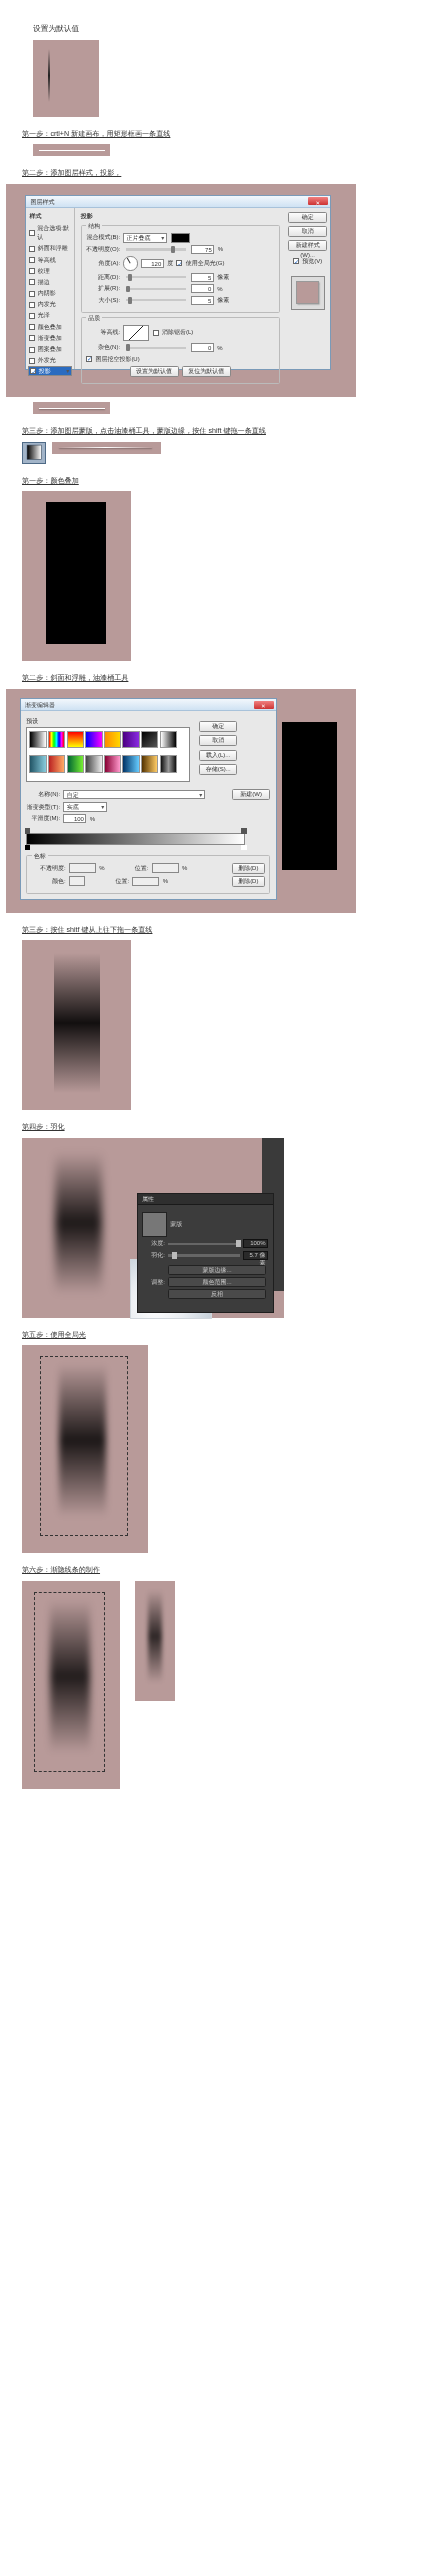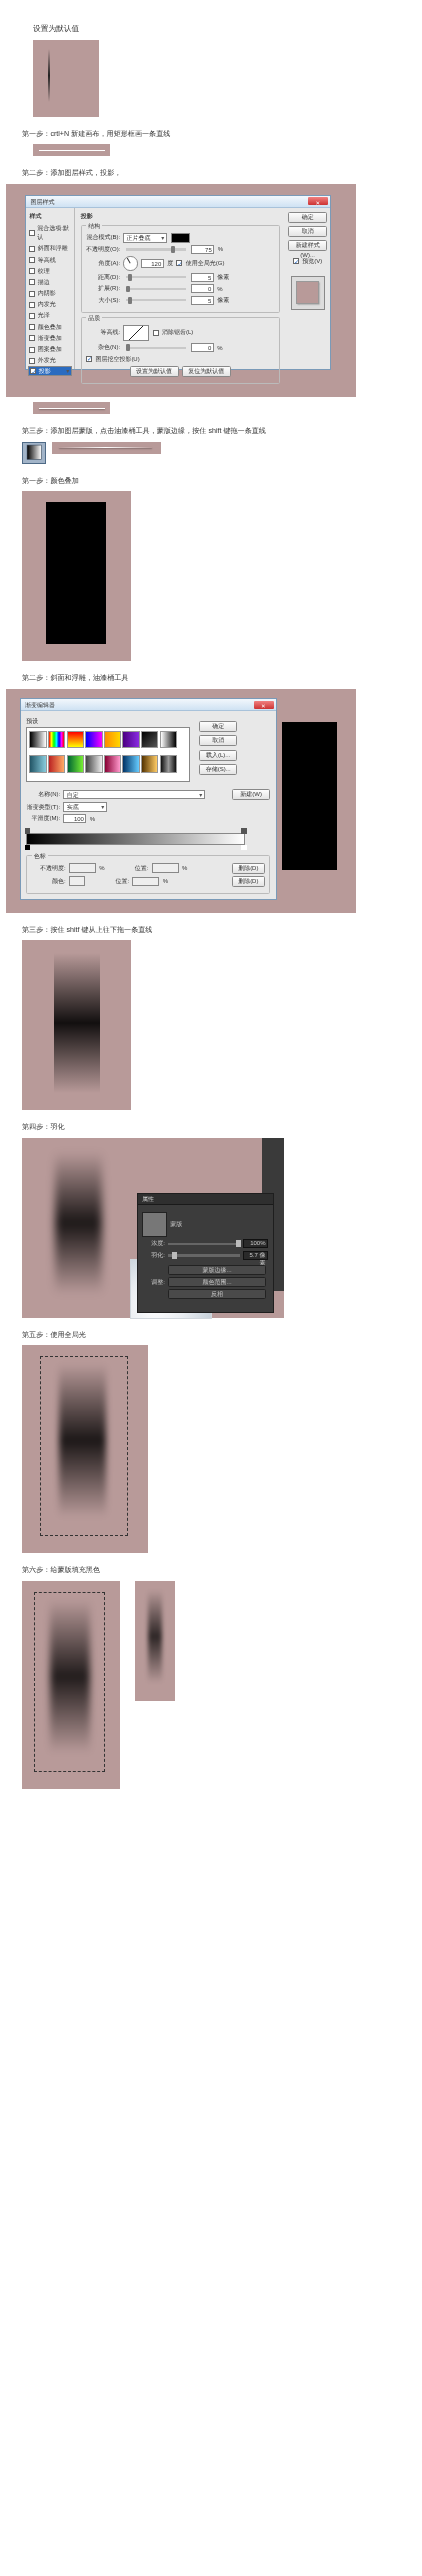--- a/index.html
+++ b/index.html
@@ -1,18 +1,18 @@
 <!DOCTYPE html>
 <html style="font-size:8.8px"><head>
 <meta charset="utf-8">
 <style>
   * { margin: 0; padding: 0; box-sizing: border-box; }
   body { width: 422px; font-family: "Microsoft YaHei", Arial, sans-serif; font-size: 7.1px; color: #333; background: #fff; padding: 11px 0 33px 0; }
   .title { padding: 13px 0 5.5px 33px; font-size: 7.7px; }
-  .step { padding: 12px 0 5.5px 22px; font-size: 7.1px; }
+  .step { padding: 12px 0 5.5px 22px; font-size: 7.1px; text-decoration: underline; }
   .thumb { display: inline-block; vertical-align: top; }
   .bg-rosy { background: #b89a99; }
   .thumb-line { position: relative; width: 66px; height: 77px; margin-left: 33px; }
   .thumb-line .needle { position: absolute; left: 15.3px; top: 9.8px; width: 1.6px; height: 53px;
     background: linear-gradient(to bottom, rgba(0,0,0,0) 0%, #222 50%, rgba(0,0,0,0) 100%);
     border-radius: 1.1px; }
   .bar { height: 12px; margin-left: 33px; position: relative; }
   .bar .hline { position: absolute; top: 5.5px; height: 1.1px; background: #fff; box-shadow: 0 1.1px 1.6px rgba(0,0,0,.35); }
   .bar .hline.plain { box-shadow: none; }
   .dlg-wrap { position: relative; width: 350px; height: 213px; margin-left: 5.5px; background: #b89a99; }
@@ -438,21 +438,21 @@
     </div>
   </div>
 </div>
 
 <div class="step">第五步：使用全局光</div>
 <div class="marq-wrap bg-rosy">
   <div class="g"></div>
   <div class="marquee mq"></div>
 </div>
 
-<div class="step">第六步：给蒙版填充黑色</div>
+<div class="step">第六步：渐隐线条的制作</div>
 <div class="step6row">
   <div class="s6a bg-rosy">
     <div class="g"></div>
     <div class="marquee mq"></div>
   </div>
   <div class="s6b bg-rosy">
     <div class="g"></div>
   </div>
 </div>
 

